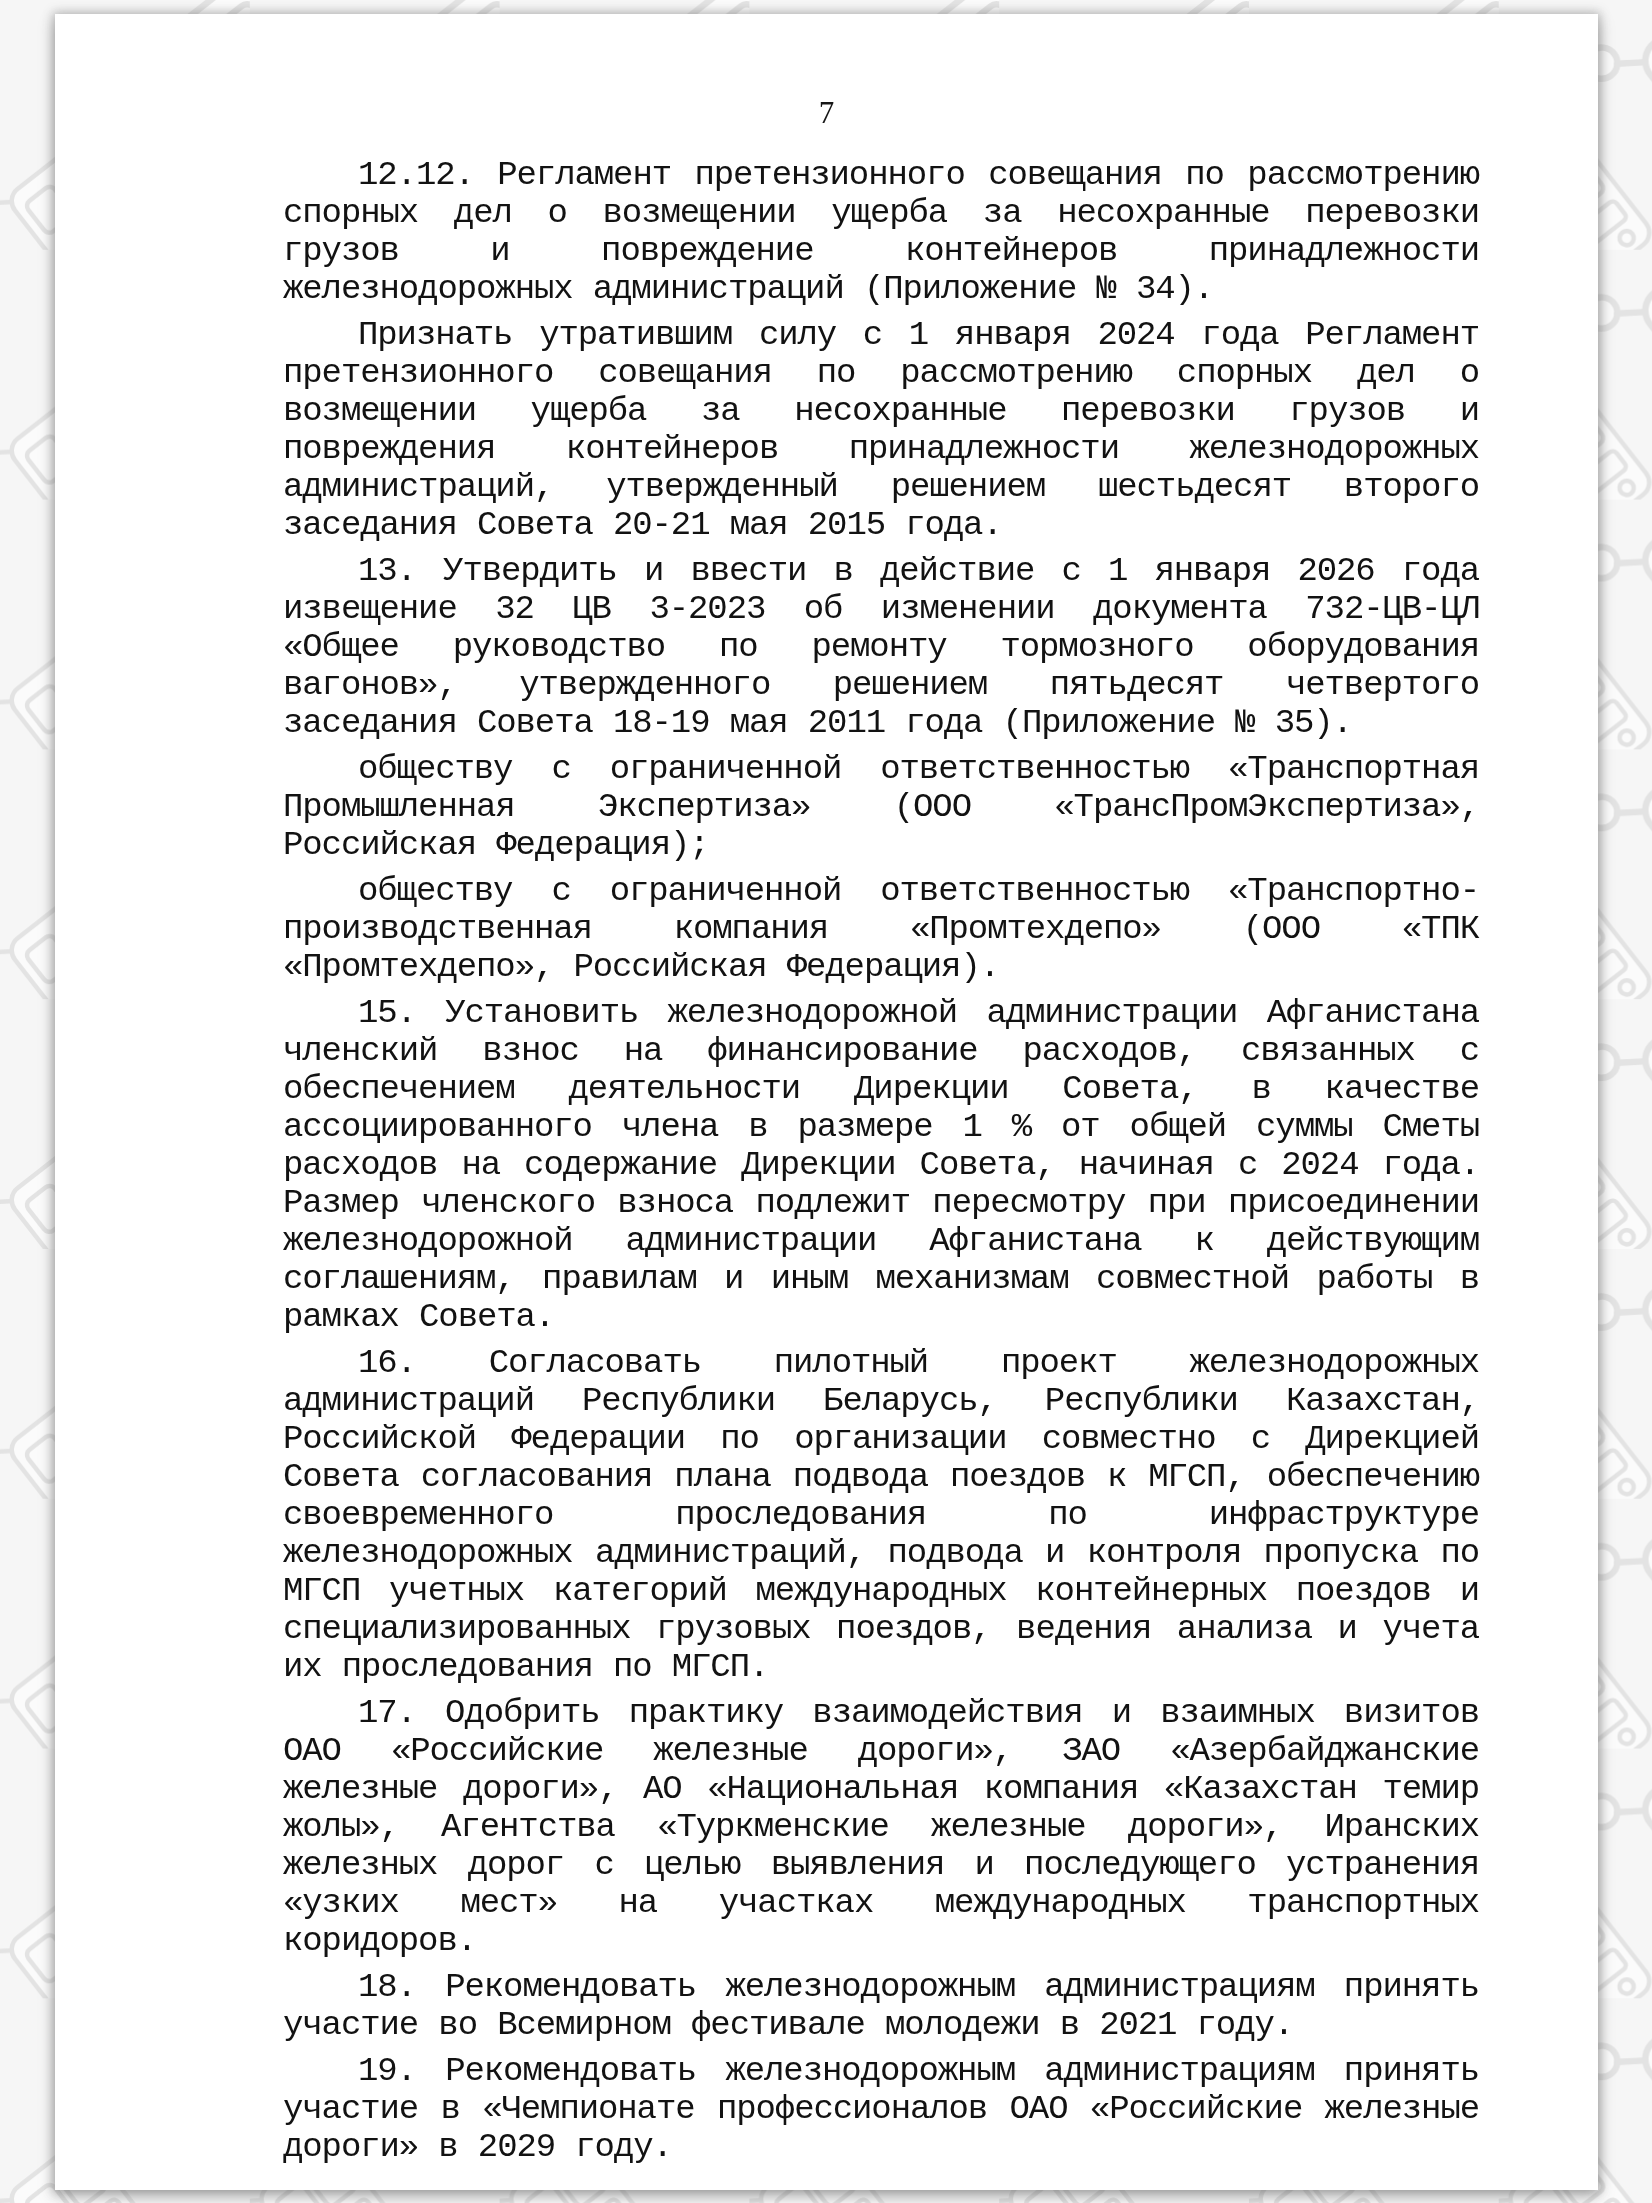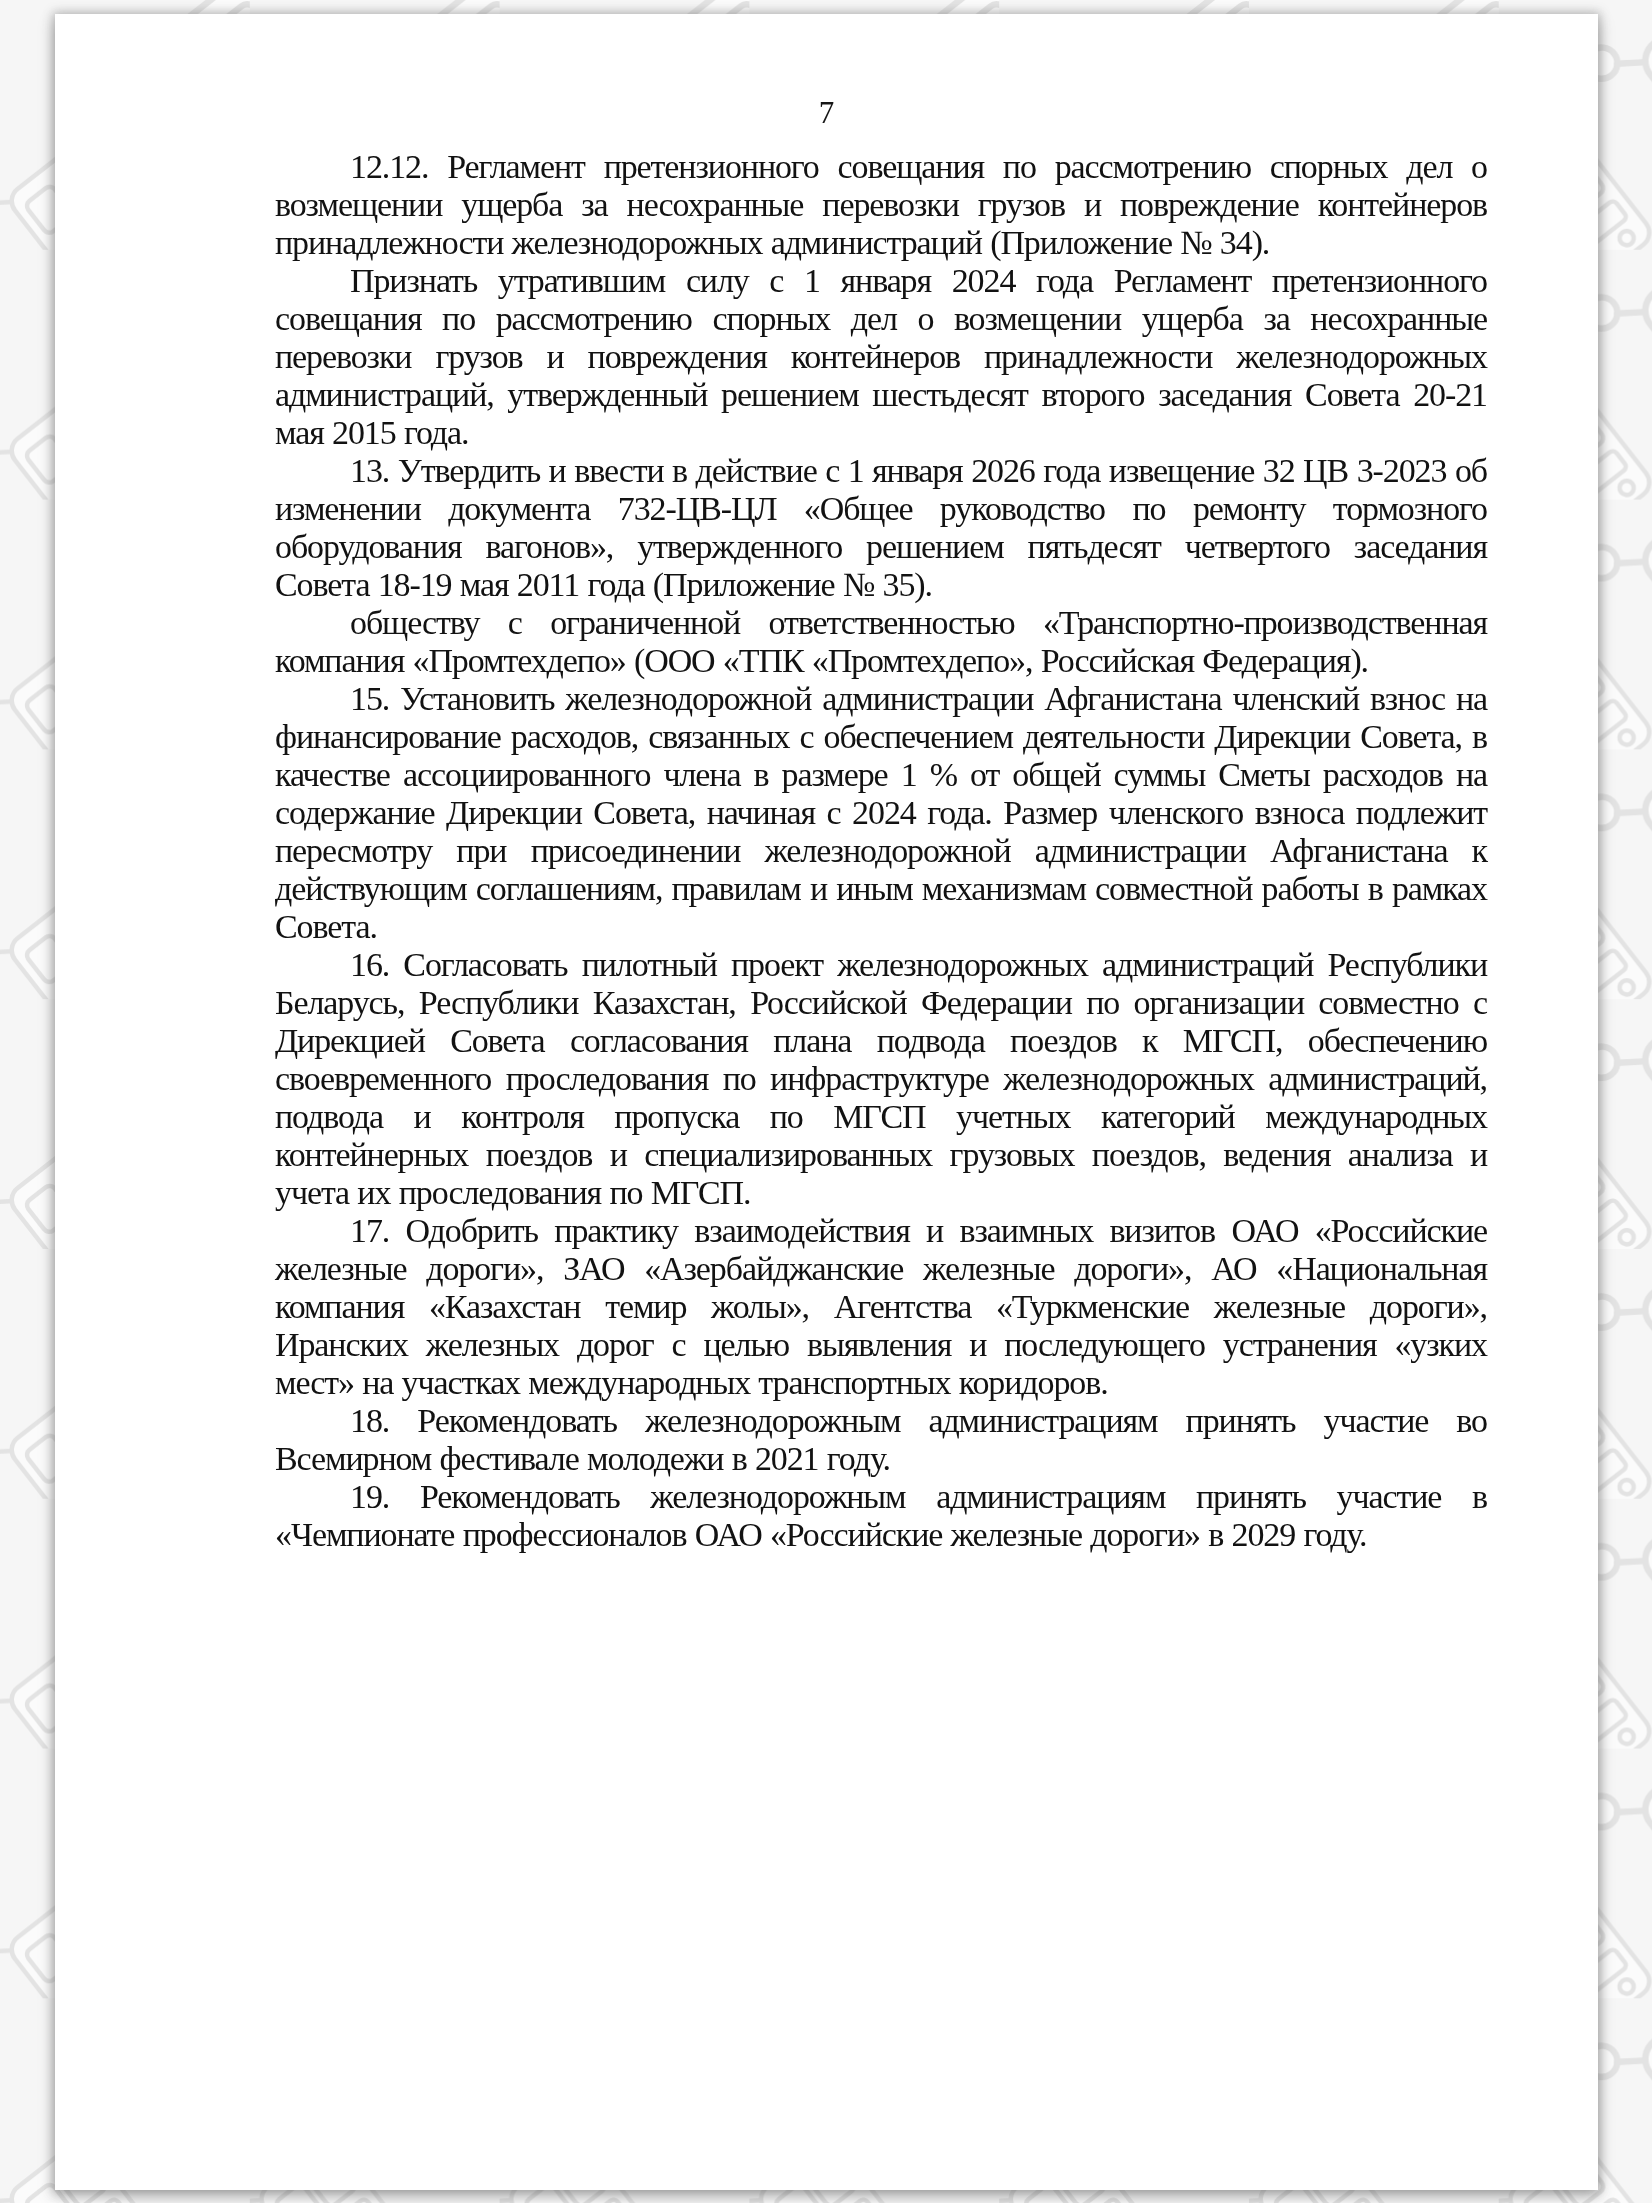--- a/index.html
+++ b/index.html
@@ -44,29 +44,30 @@
     color: #161616;
   }
   .doc-content {
     position: absolute;
     top: 134px;
     left: 220px;
     width: 1212px;
     color: #121212;
   }
   .doc-content p {
-    margin: 0;
+    margin: 8px;
     padding: 0;
     font-size: 34px;
     line-height: 38px;
     letter-spacing: -1.1px;
     word-spacing: 0.9px;
     text-indent: 75px;
     text-align: justify;
     text-align-last: left;
+    font-family: Liberation Mono, monospace;
   }
 </style>
 </head>
 <body>
 
 <div class="backdrop">
   <svg viewBox="0 0 1800 2400" preserveAspectRatio="none">
     <defs>
       <g id="train-icon-shape" fill="#fbfbfb" stroke="#e3e3e3" stroke-width="7" stroke-linecap="round" stroke-linejoin="round">
         <circle cx="-34" cy="-18" r="17"></circle>
@@ -90,20 +91,21 @@
     <rect x="0" y="0" width="1800" height="2400" fill="url(#bg-tile)"></rect>
   </svg>
 </div>
 
 <div class="doc-page">
   <div class="page-number">7</div>
   <div class="doc-content">
     <p>12.12. Регламент претензионного совещания по рассмотрению спорных дел о возмещении ущерба за несохранные перевозки грузов и повреждение контейнеров принадлежности железнодорожных администраций (Приложение № 34).</p>
     <p>Признать утратившим силу с 1 января 2024 года Регламент претензионного совещания по рассмотрению спорных дел о возмещении ущерба за несохранные перевозки грузов и повреждения контейнеров принадлежности железнодорожных администраций, утвержденный решением шестьдесят второго заседания Совета 20-21 мая 2015 года.</p>
     <p>13. Утвердить и ввести в действие с 1 января 2026 года извещение 32 ЦВ 3-2023 об изменении документа 732-ЦВ-ЦЛ «Общее руководство по ремонту тормозного оборудования вагонов», утвержденного решением пятьдесят четвертого заседания Совета 18-19 мая 2011 года (Приложение № 35).</p>
+    <p>обществу с ограниченной ответственностью «Транспортная Промышленная Экспертиза» (ООО «ТрансПромЭкспертиза», Российская Федерация);</p>
     <p>обществу с ограниченной ответственностью «Транспортно-производственная компания «Промтехдепо» (ООО «ТПК «Промтехдепо», Российская Федерация).</p>
     <p>15. Установить железнодорожной администрации Афганистана членский взнос на финансирование расходов, связанных с обеспечением деятельности Дирекции Совета, в качестве ассоциированного члена в размере 1 % от общей суммы Сметы расходов на содержание Дирекции Совета, начиная с 2024 года. Размер членского взноса подлежит пересмотру при присоединении железнодорожной администрации Афганистана к действующим соглашениям, правилам и иным механизмам совместной работы в рамках Совета.</p>
     <p>16. Согласовать пилотный проект железнодорожных администраций Республики Беларусь, Республики Казахстан, Российской Федерации по организации совместно с Дирекцией Совета согласования плана подвода поездов к МГСП, обеспечению своевременного проследования по инфраструктуре железнодорожных администраций, подвода и контроля пропуска по МГСП учетных категорий международных контейнерных поездов и специализированных грузовых поездов, ведения анализа и учета их проследования по МГСП.</p>
     <p>17. Одобрить практику взаимодействия и взаимных визитов ОАО «Российские железные дороги», ЗАО «Азербайджанские железные дороги», АО «Национальная компания «Казахстан темир жолы», Агентства «Туркменские железные дороги», Иранских железных дорог с целью выявления и последующего устранения «узких мест» на участках международных транспортных коридоров.</p>
     <p>18. Рекомендовать железнодорожным администрациям принять участие во Всемирном фестивале молодежи в 2021 году.</p>
     <p>19. Рекомендовать железнодорожным администрациям принять участие в «Чемпионате профессионалов ОАО «Российские железные дороги» в 2029 году.</p>
   </div>
 </div>
 
 

